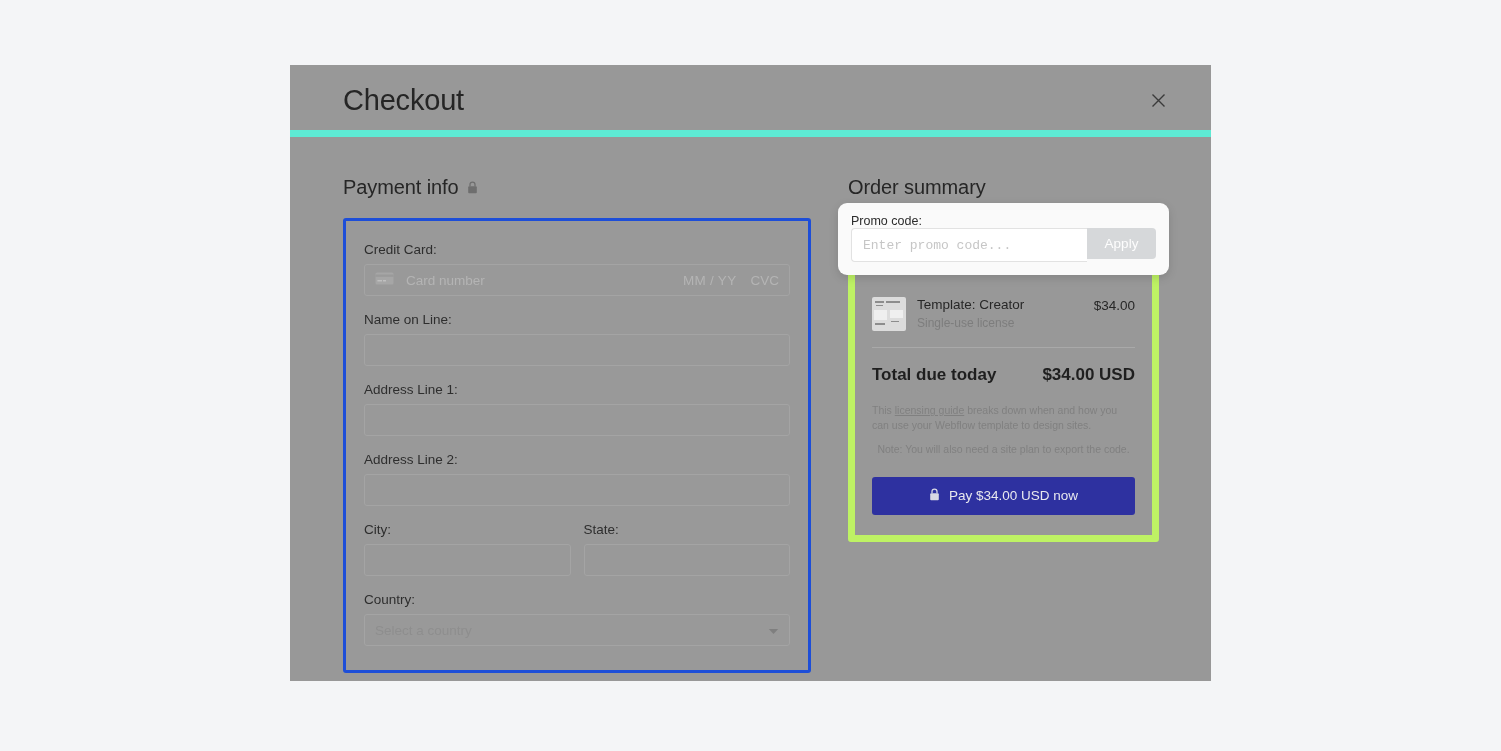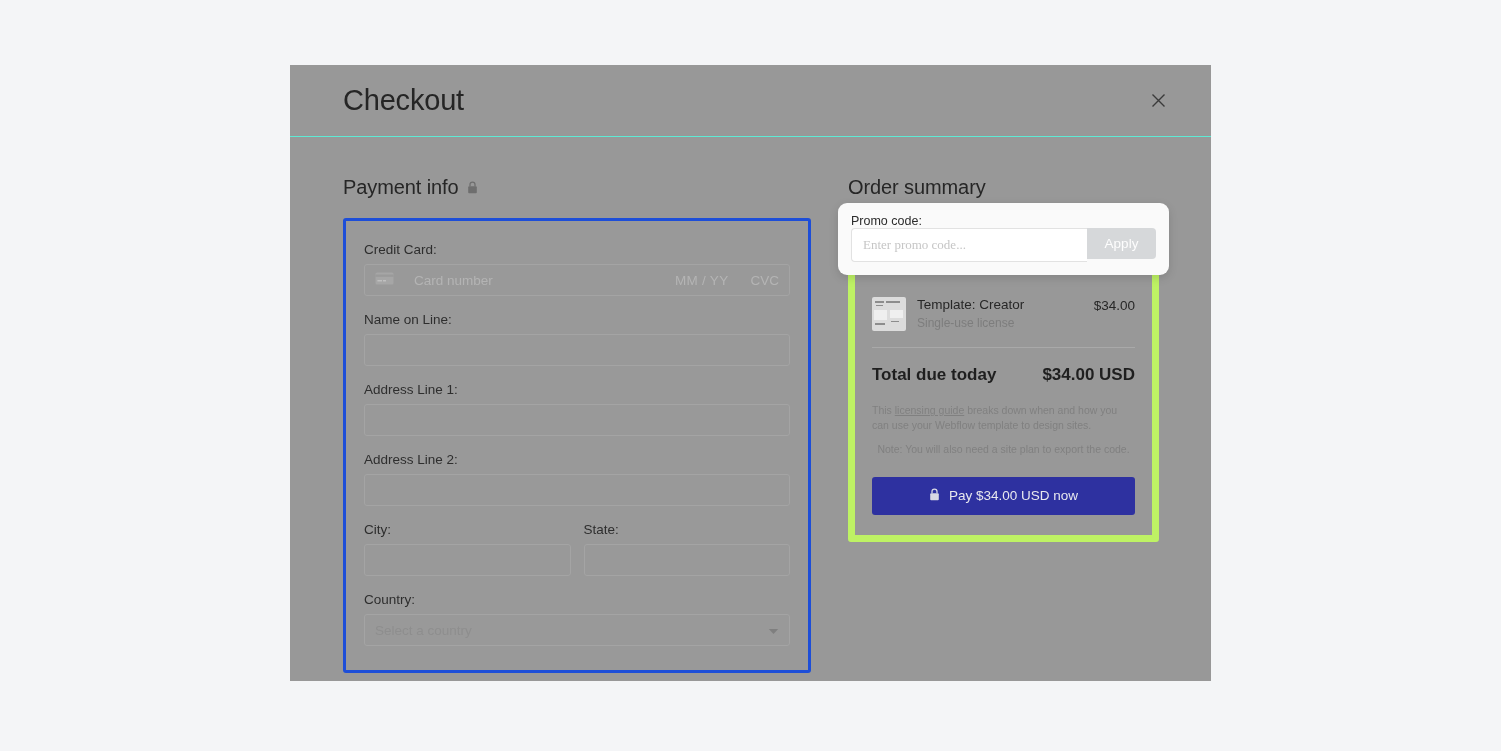--- a/index.html
+++ b/index.html
@@ -26,21 +26,21 @@
     top: 65px;
     width: 921px;
     height: 616px;
     background: #989898;
     overflow: hidden;
   }
 
   .modal-header {
     position: relative;
     height: 72px;
-    border-bottom: 1px solid #5eead4;
+    border-bottom: 7px solid #5eead4;
   }
 
   .modal-title {
     position: absolute;
     left: 53px;
     top: 19px;
     font-size: 29px;
     font-weight: 400;
     color: #252525;
     letter-spacing: -0.2px;
@@ -125,21 +125,21 @@
   }
   .input-box::placeholder { color: #b4b4b4; }
 
   .cc-row {
     height: 32px;
     border: 1px solid #a4a4a4;
     border-radius: 3px;
     display: flex;
     align-items: center;
     padding: 0 10px;
-    gap: 20px;
+    gap: 12px;
   }
   .cc-placeholder {
     flex: 1;
     font-size: 13.5px;
     color: #b4b4b4;
   }
   .cc-exp {
     font-size: 13.5px;
     color: #b4b4b4;
     letter-spacing: 0.3px;
@@ -292,21 +292,21 @@
   .promo-row { display: flex; gap: 0; }
 
   .promo-input {
     flex: 1;
     height: 31px;
     border: 1px solid #e2e2e2;
     border-right: none;
     border-radius: 4px 0 0 4px;
     background: #fff;
     padding: 16px 11px;
-    font-family: Liberation Serif, serif;
+    font-family: Liberation Mono, monospace;
     font-size: 13px;
     color: #404040;
   }
   .promo-input::placeholder { color: #c6c6c6; }
 
   .promo-apply {
     width: 69px;
     height: 31px;
     background: #d6d8da;
     border: none;

